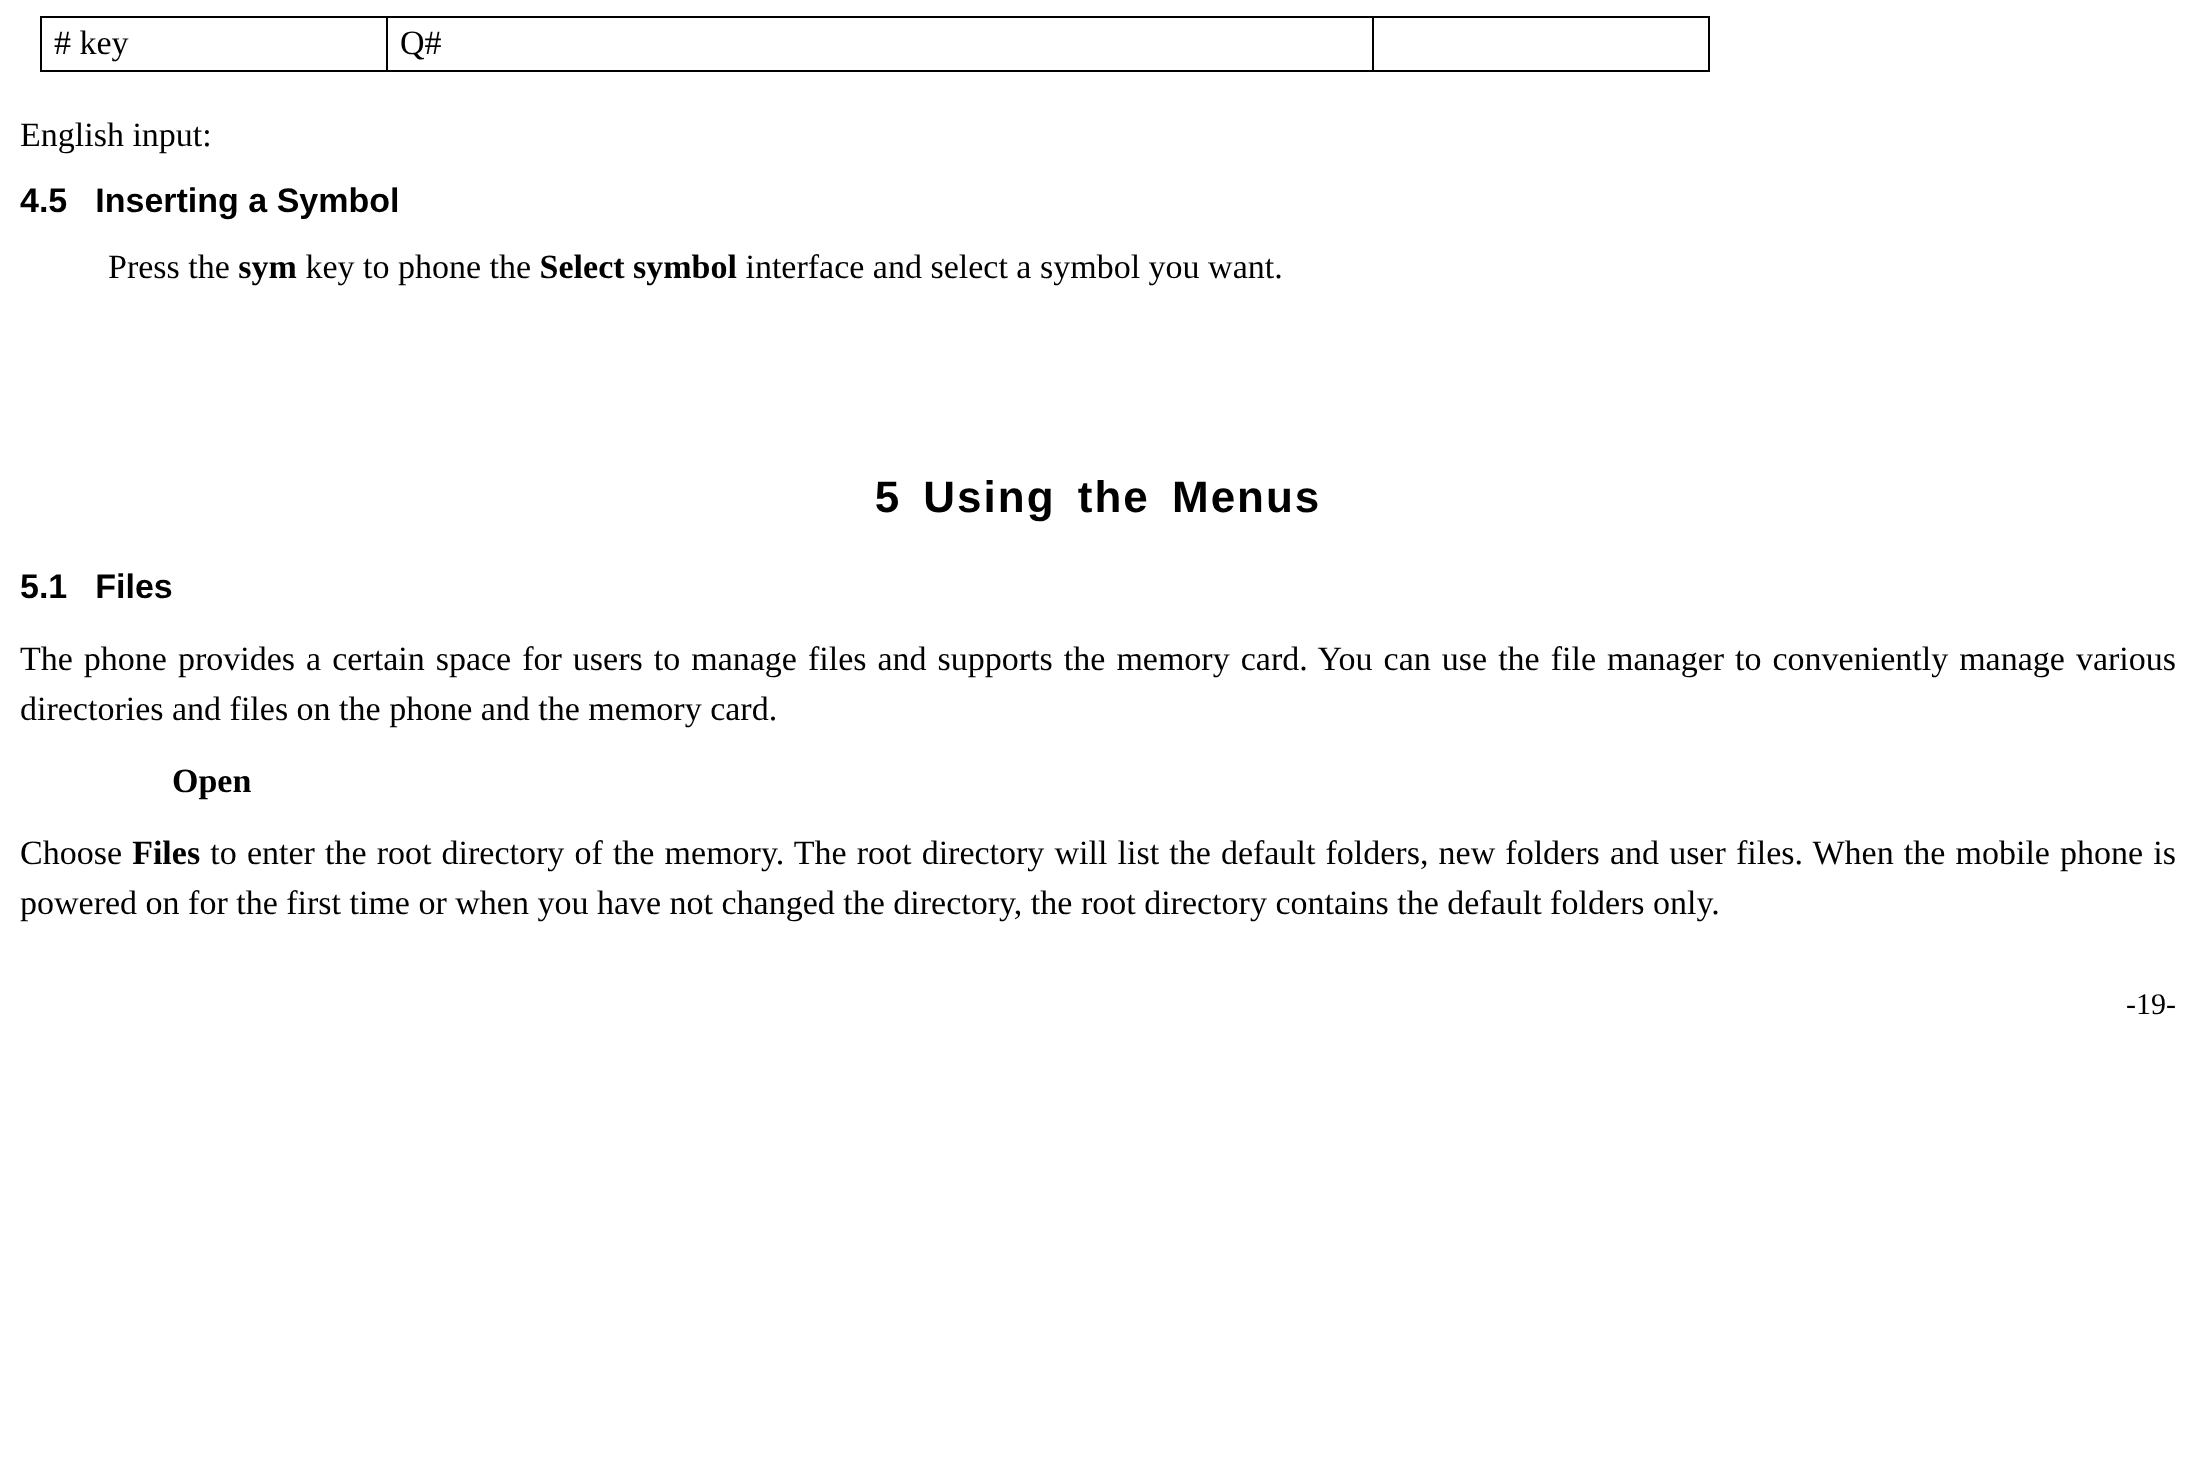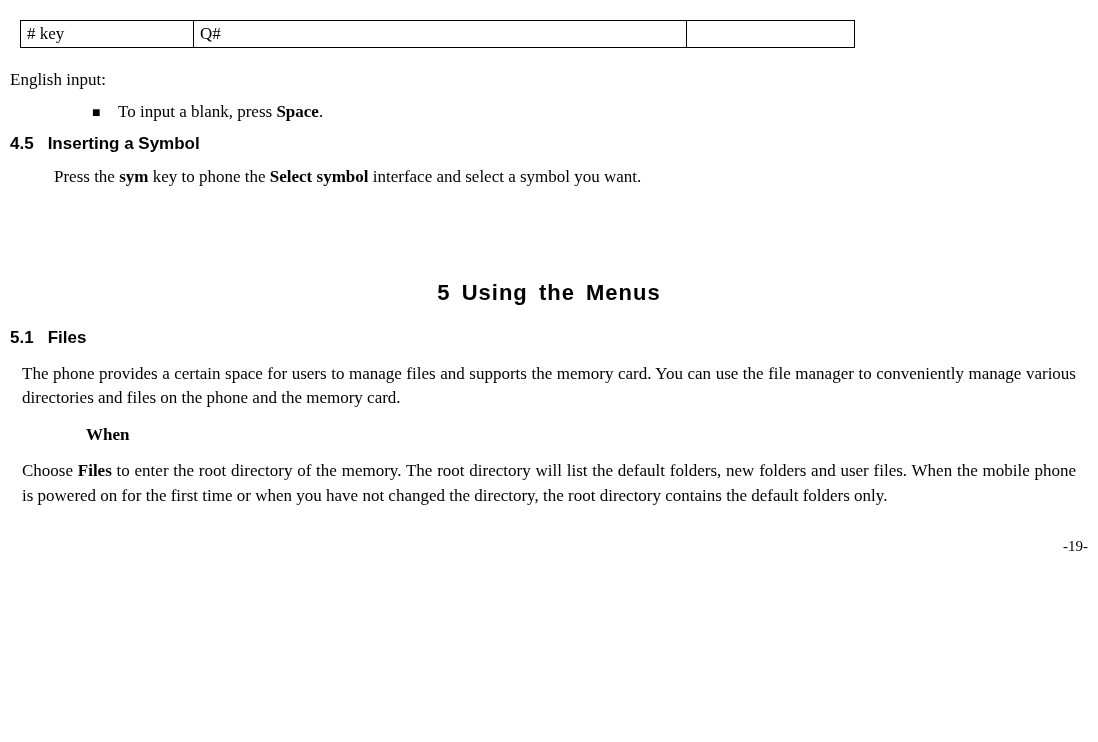--- a/index.html
+++ b/index.html
@@ -6,32 +6,32 @@
     font-family: "Times New Roman", Times, serif;
     font-size: 17px;
     margin: 0;
     padding: 0 10px;
     color: #000;
     width: 1078px;
   }
   table {
     border-collapse: collapse;
     margin-left: 10px;
-    margin-top: 20px;
+    margin-top: 8px;
   }
   td {
     border: 1px solid #000;
     padding: 3px 6px;
     vertical-align: top;
     font-size: 17px;
   }
   .col1 { width: 160px; }
   .col2 { width: 480px; }
   .col3 { width: 155px; }
-  .para { margin: 14px 12px; line-height: 1.45; }
+  .para { margin: 14px 0; line-height: 1.45; }
   .intro { margin: 20px 0 6px 0; }
   ul.squarelist {
     list-style: none;
     padding: 0;
     margin: 2px 0 10px 0;
   }
   ul.squarelist li {
     padding-left: 108px;
     text-indent: -26px;
     margin: 4px 0;
@@ -78,34 +78,33 @@
     <td class="col1"># key</td>
     <td class="col2">Q#</td>
     <td class="col3"></td>
   </tr>
 </tbody>
   </table>
 
 <div class="para intro">English input:</div>
 
 <ul class="squarelist">
-  <li><span>To input a blank, press </span><b>Space</b><span>.</span></li>
 </ul>
 
 <div class="subheading">
   <span class="num">4.5</span><span class="title">Inserting a Symbol</span>
 </div>
 
 <div class="indent-body"><span>Press the </span><b>sym</b><span> key to phone the </span><b>Select symbol</b><span> interface and select a symbol you want.</span></div>
 
 <div class="chapter">5  Using the Menus</div>
 
 <div class="subheading">
   <span class="num">5.1</span><span class="title">Files</span>
 </div>
 
 <div class="para justify">The phone provides a certain space for users to manage files and supports the memory card. You can use the file manager to conveniently manage various directories and files on the phone and the memory card.</div>
 
-<div class="sub3">When</div>
+<div class="sub3">Open</div>
 
 <div class="para justify"><span>Choose </span><b>Files</b><span> to enter the root directory of the memory. The root directory will list the default folders, new folders and user files. When the mobile phone is powered on for the first time or when you have not changed the directory, the root directory contains the default folders only.</span></div>
 
 <div class="pagenum">-19-</div>
 
 </body></html>

